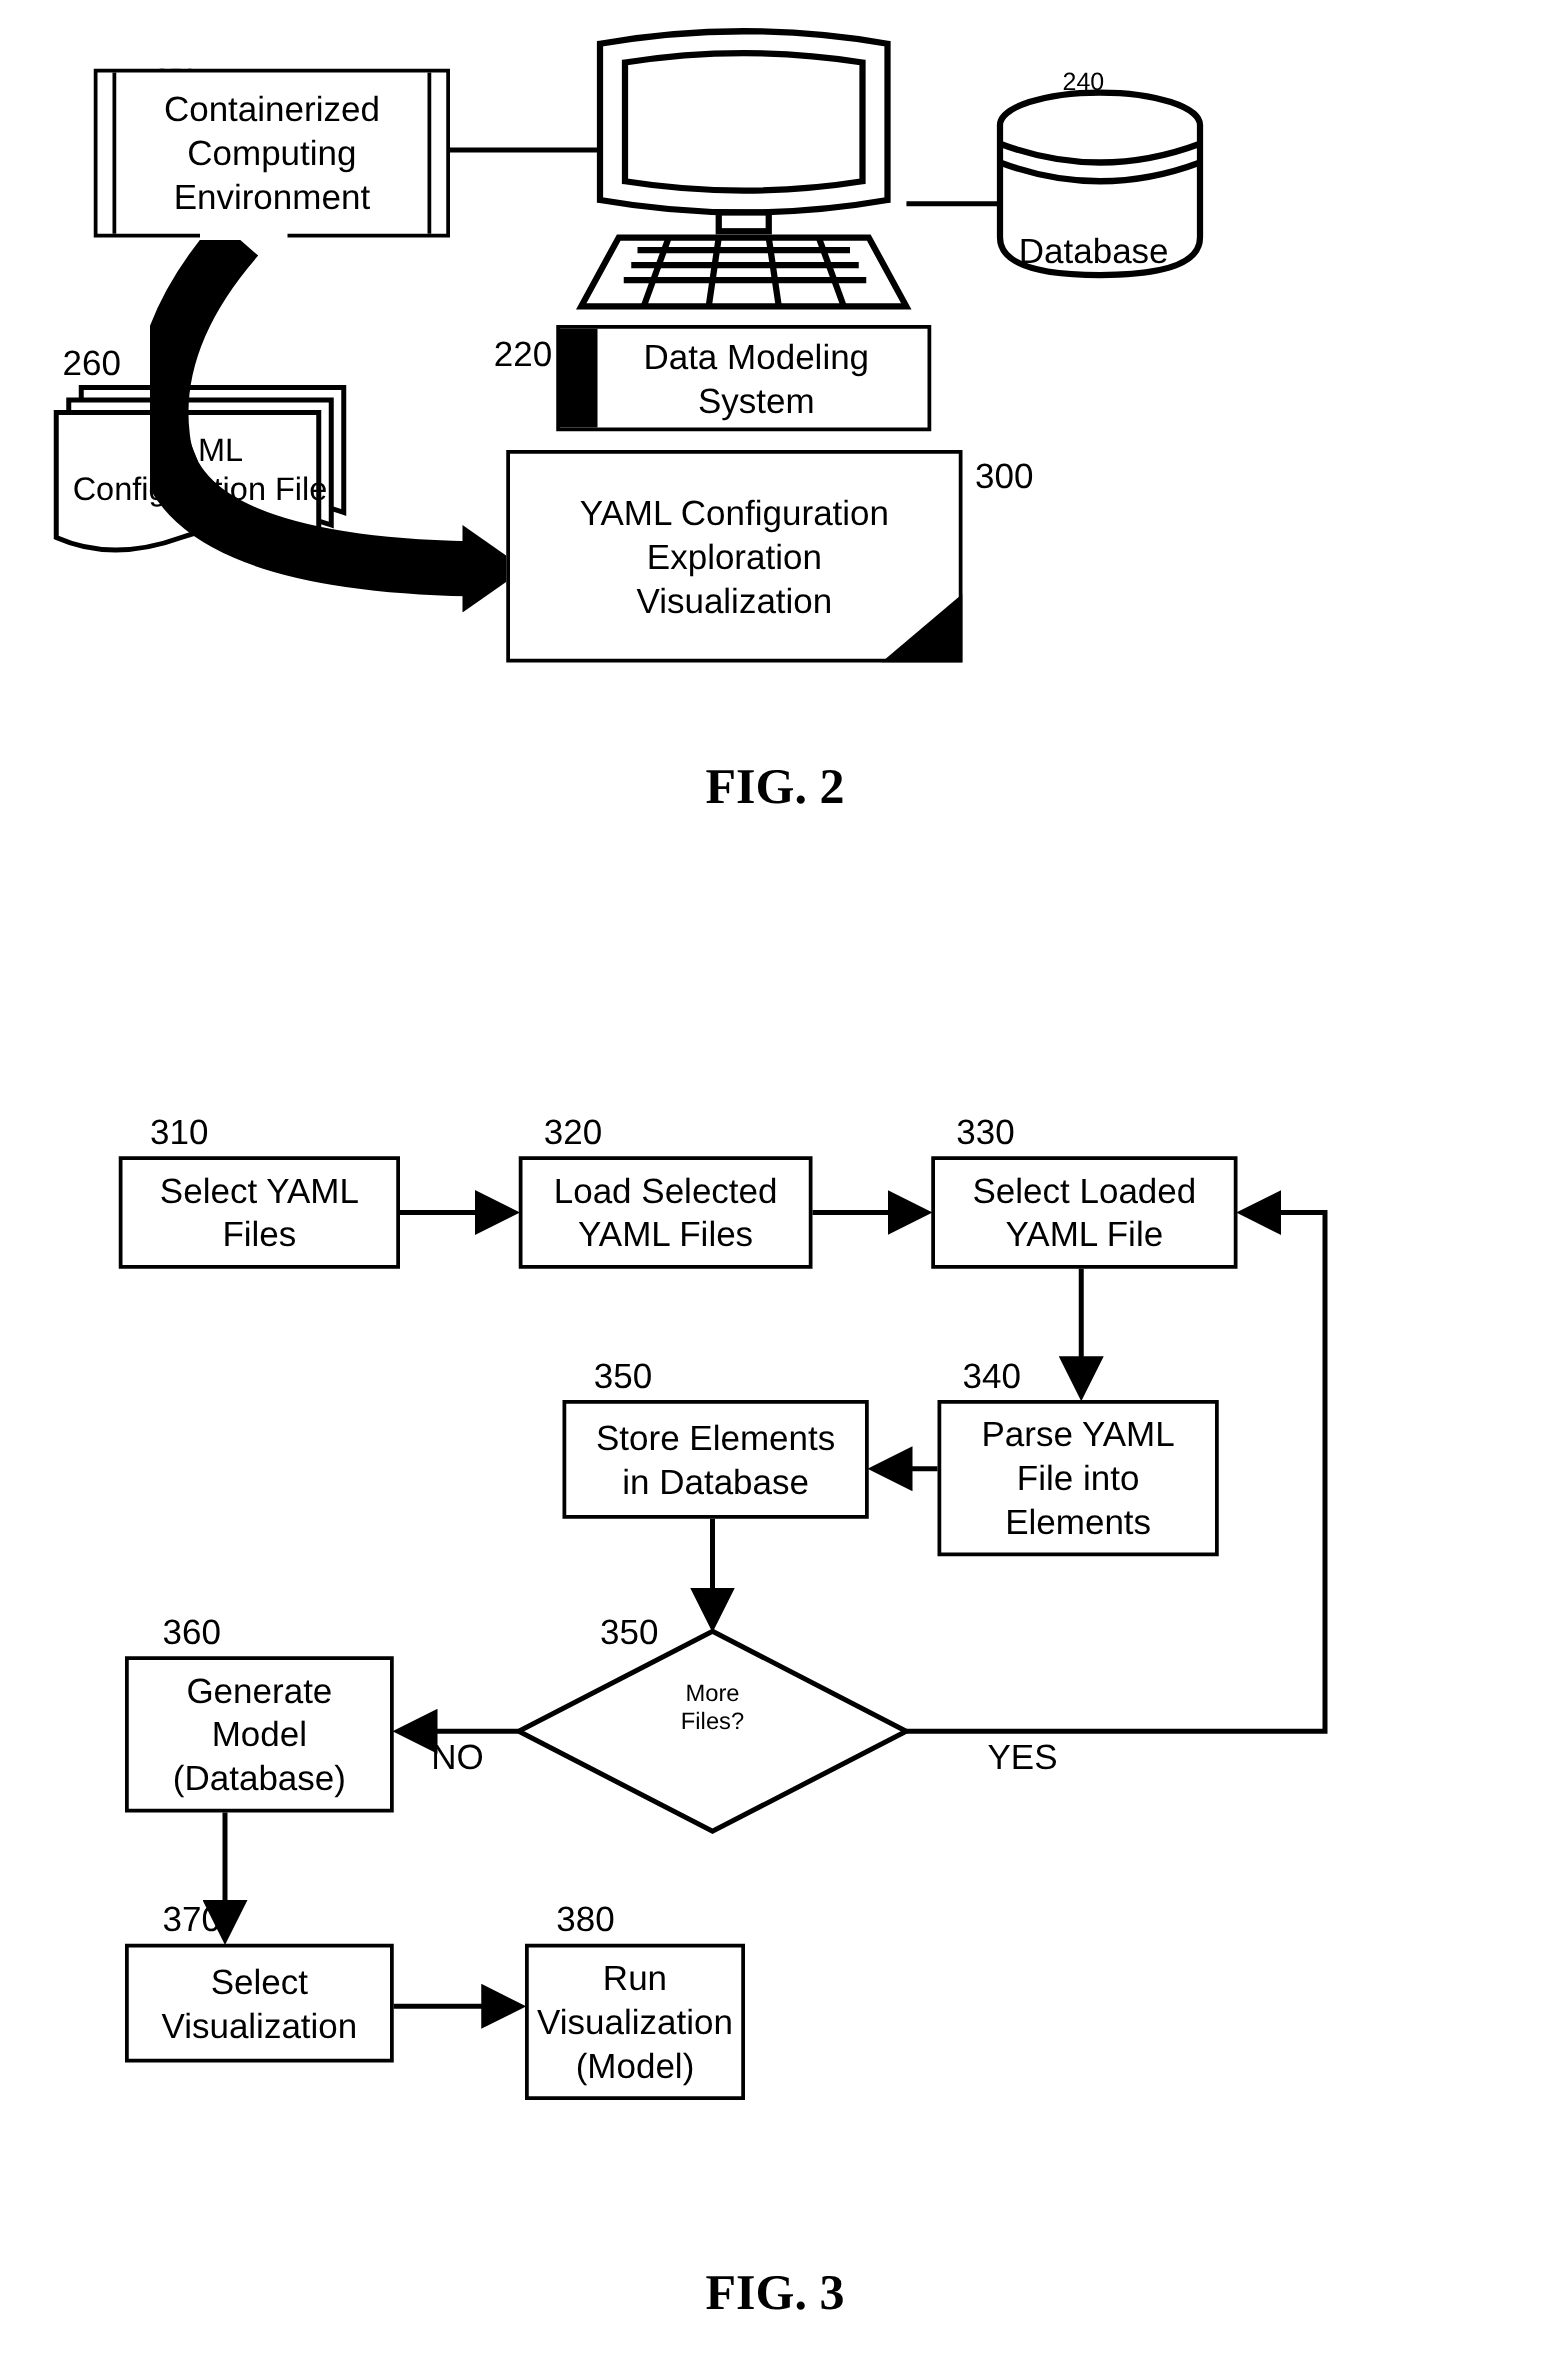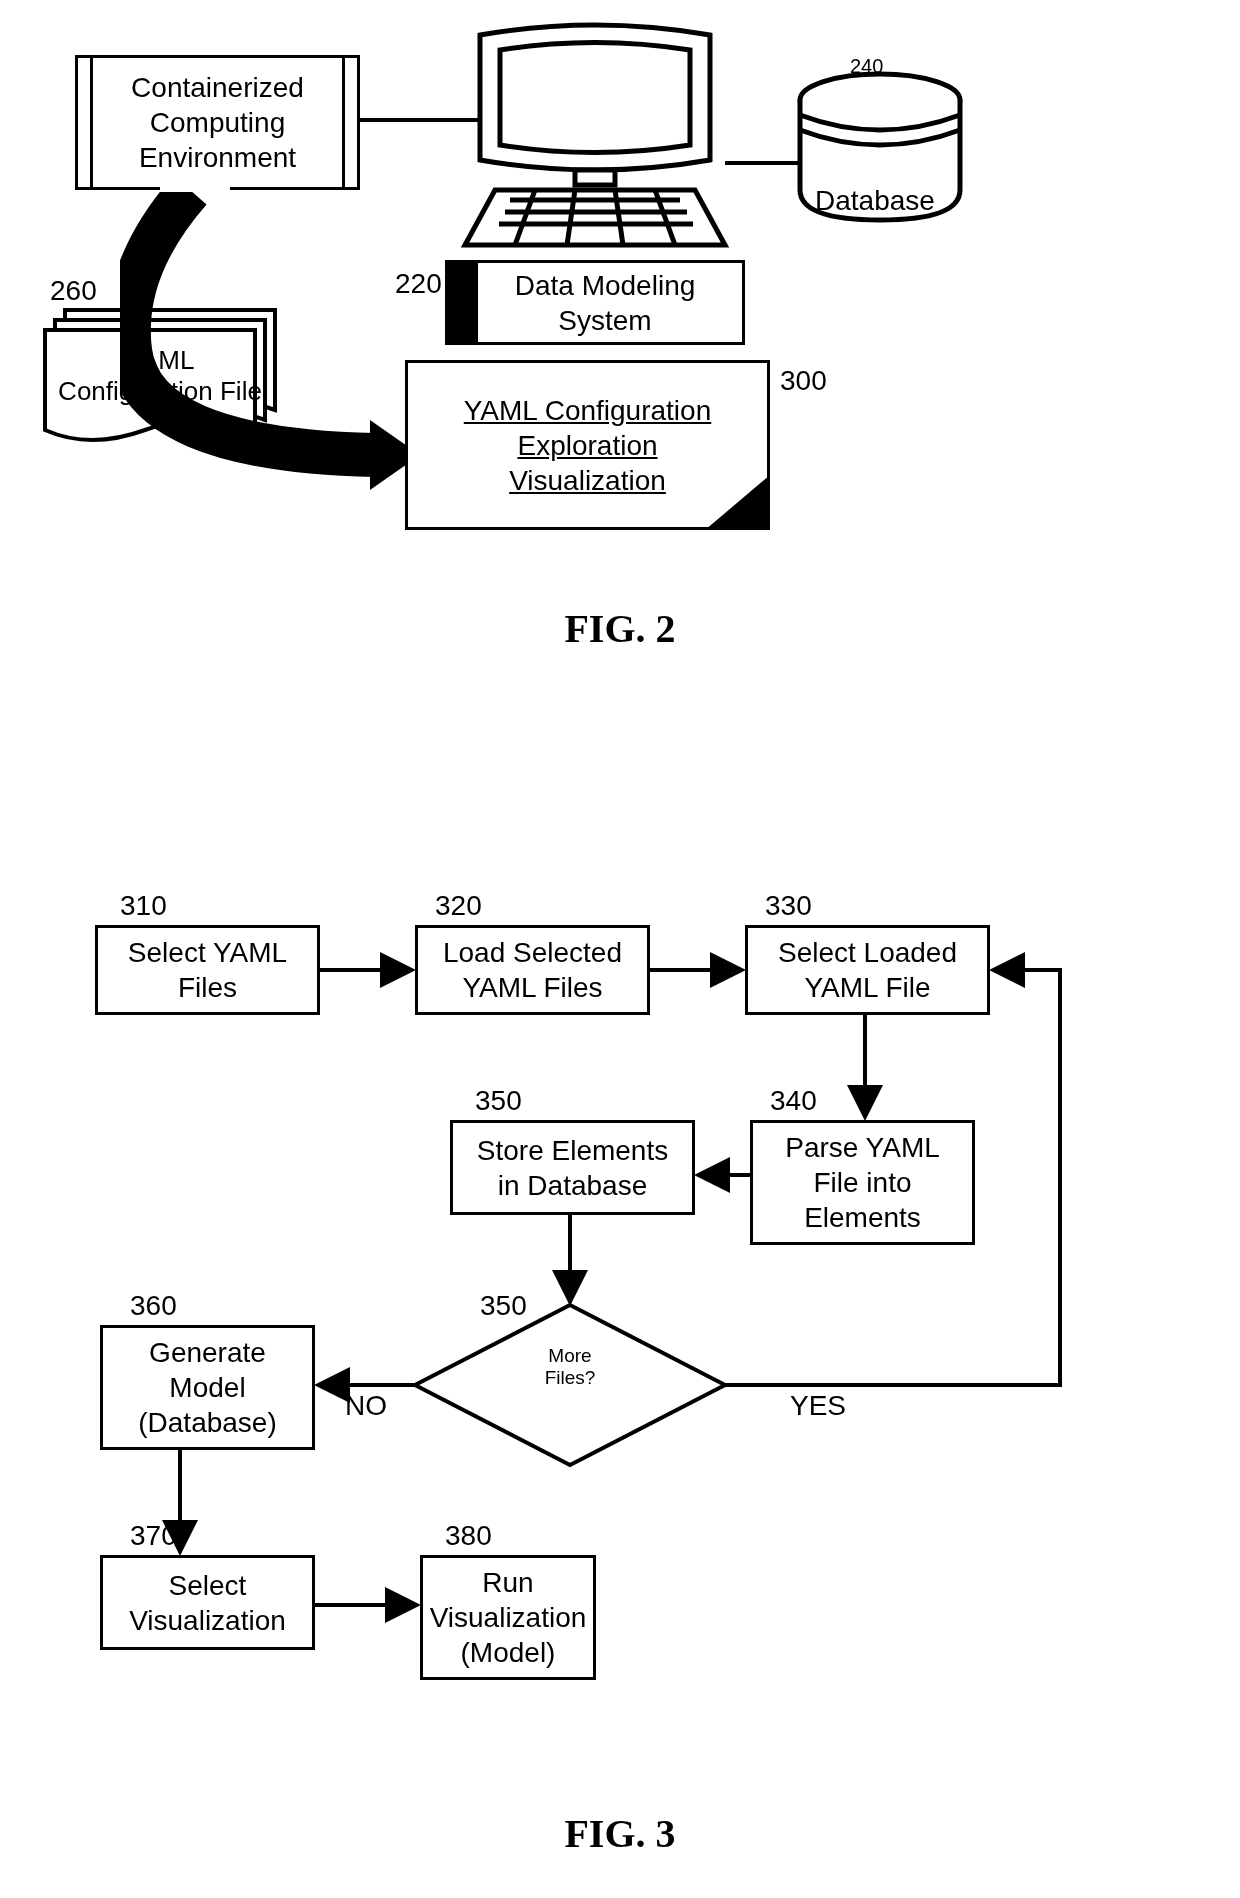--- a/index.html
+++ b/index.html
@@ -113,21 +113,21 @@
 
   <div class="abs" style="left:395px; top:268px; font-size:28px;">220</div>
   <div class="abs box" style="left:445px; top:260px; width:300px; height:85px;">
     <div class="abs" style="left:0; top:0; bottom:0; width:30px; background:#000;"></div>
     <div class="boxtext" style="white-space:pre-line; padding-left:20px;">Data Modeling
 System</div>
   </div>
 
   <div class="abs" style="left:780px; top:365px; font-size:28px;">300</div>
   <div class="abs box" style="left:405px; top:360px; width:365px; height:170px;">
-    <div class="boxtext" style="white-space:pre-line;text-decoration:underline;">YAML Configuration
+    <div class="boxtext" style="white-space:pre-line;">YAML Configuration
 Exploration
 Visualization</div>
     <svg class="abs" style="right:-3px; bottom:-3px;" width="65" height="55">
       <polygon points="65,0 65,55 0,55" fill="#000"></polygon>
     </svg>
   </div>
 
   <div class="abs figlabel" style="left:0; top:605px;">FIG. 2</div>
 
   <div class="abs label" style="left:120px; top:890px;">310</div>

